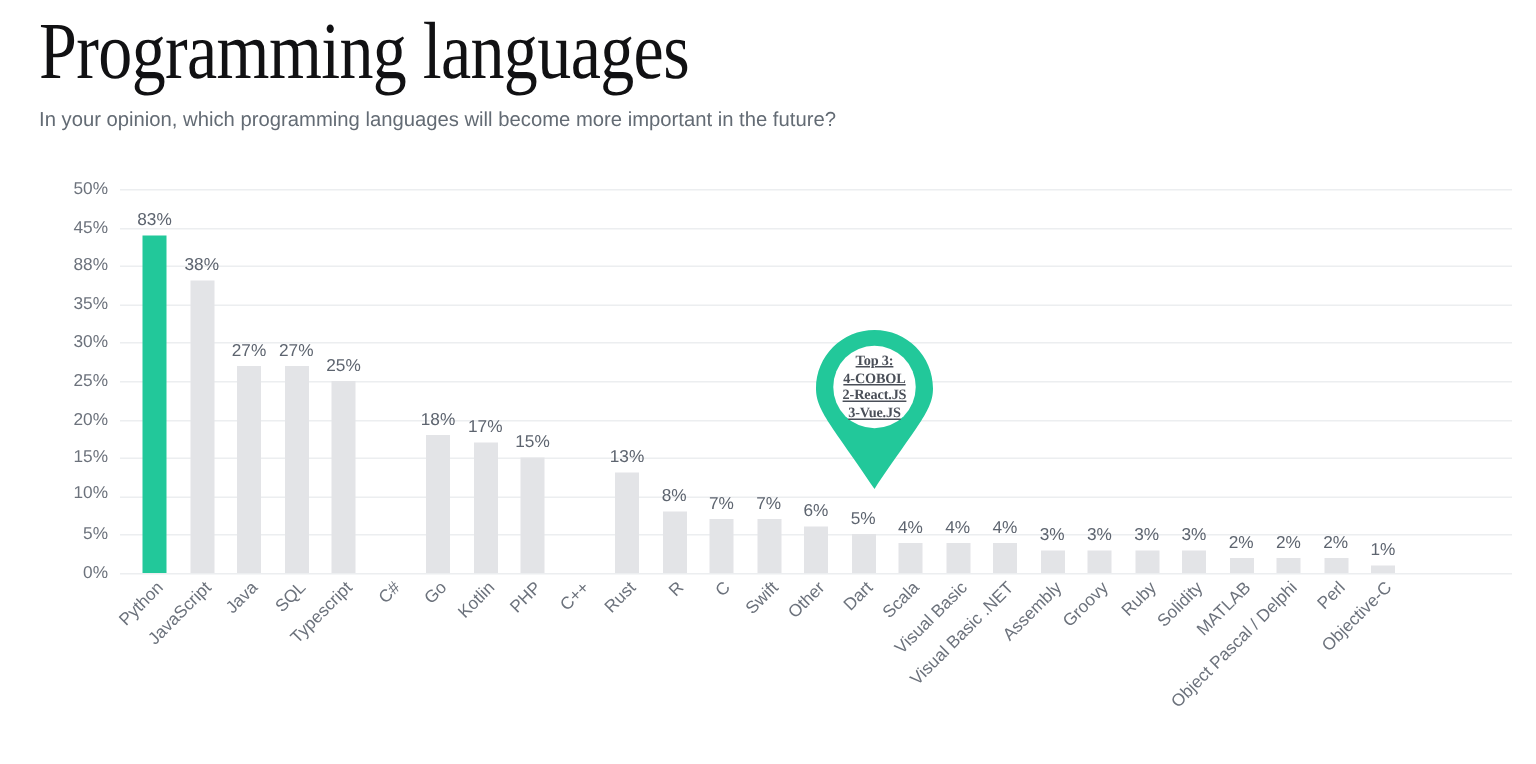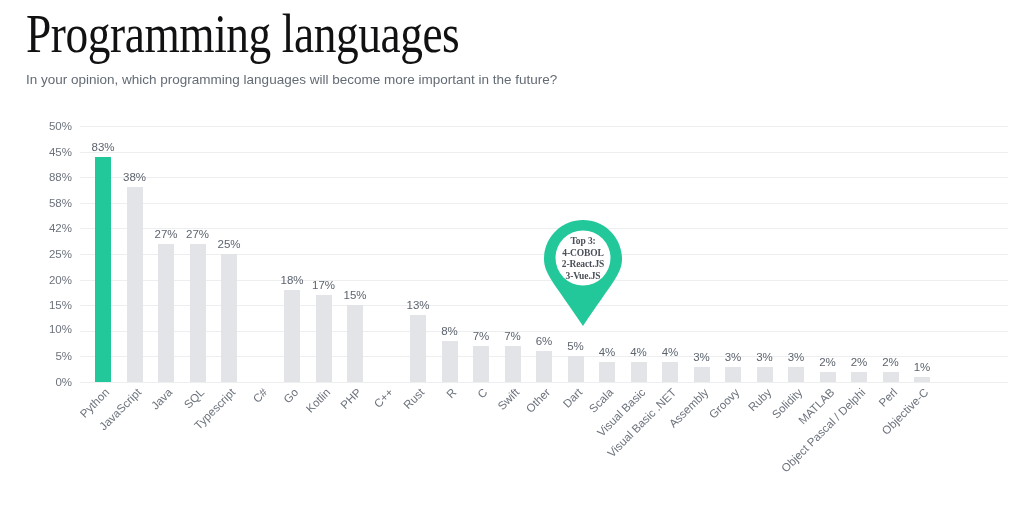--- a/index.html
+++ b/index.html
@@ -95,42 +95,42 @@
     left:0;top:18px;
     width:84px;
     text-align:center;
     font-family:"Liberation Serif", serif;
     font-weight:bold;
     font-size:9.5px;
     line-height:11.5px;
     color:#4a4f58;
     letter-spacing:-0.1px;
   }
-  .pintext div{white-space:nowrap;}
+  .pintext div{white-space:nowrap;text-decoration:underline;}
 </style>
 </head>
 <body>
 
 <div id="root">
 
   <div class="header">
     <h1 class="title">Programming languages</h1>
     <p class="subtitle">In your opinion, which programming languages will become more important in the future?</p>
   </div>
 
   <div class="plot">
     <div class="ylabels">
         <div class="ylabel" style="top: 264px;">0%</div>
         <div class="ylabel" style="top: 238.4px;">5%</div>
         <div class="ylabel" style="top: 211px;">10%</div>
         <div class="ylabel" style="top: 187.2px;">15%</div>
         <div class="ylabel" style="top: 161.6px;">20%</div>
         <div class="ylabel" style="top: 136px;">25%</div>
-        <div class="ylabel" style="top: 110.4px;">42%</div>
-        <div class="ylabel" style="top: 84.8px;">58%</div>
+        <div class="ylabel" style="top: 110.4px;">30%</div>
+        <div class="ylabel" style="top: 84.8px;">35%</div>
         <div class="ylabel" style="top: 59.2px;">88%</div>
         <div class="ylabel" style="top: 33.6px;">45%</div>
         <div class="ylabel" style="top: 8px;">50%</div>
       </div>
     <div class="gridlayer">
         <div class="gridline" style="top: 264px;"></div>
         <div class="gridline" style="top: 238.4px;"></div>
         <div class="gridline" style="top: 212.8px;"></div>
         <div class="gridline" style="top: 187.2px;"></div>
         <div class="gridline" style="top: 161.6px;"></div>

